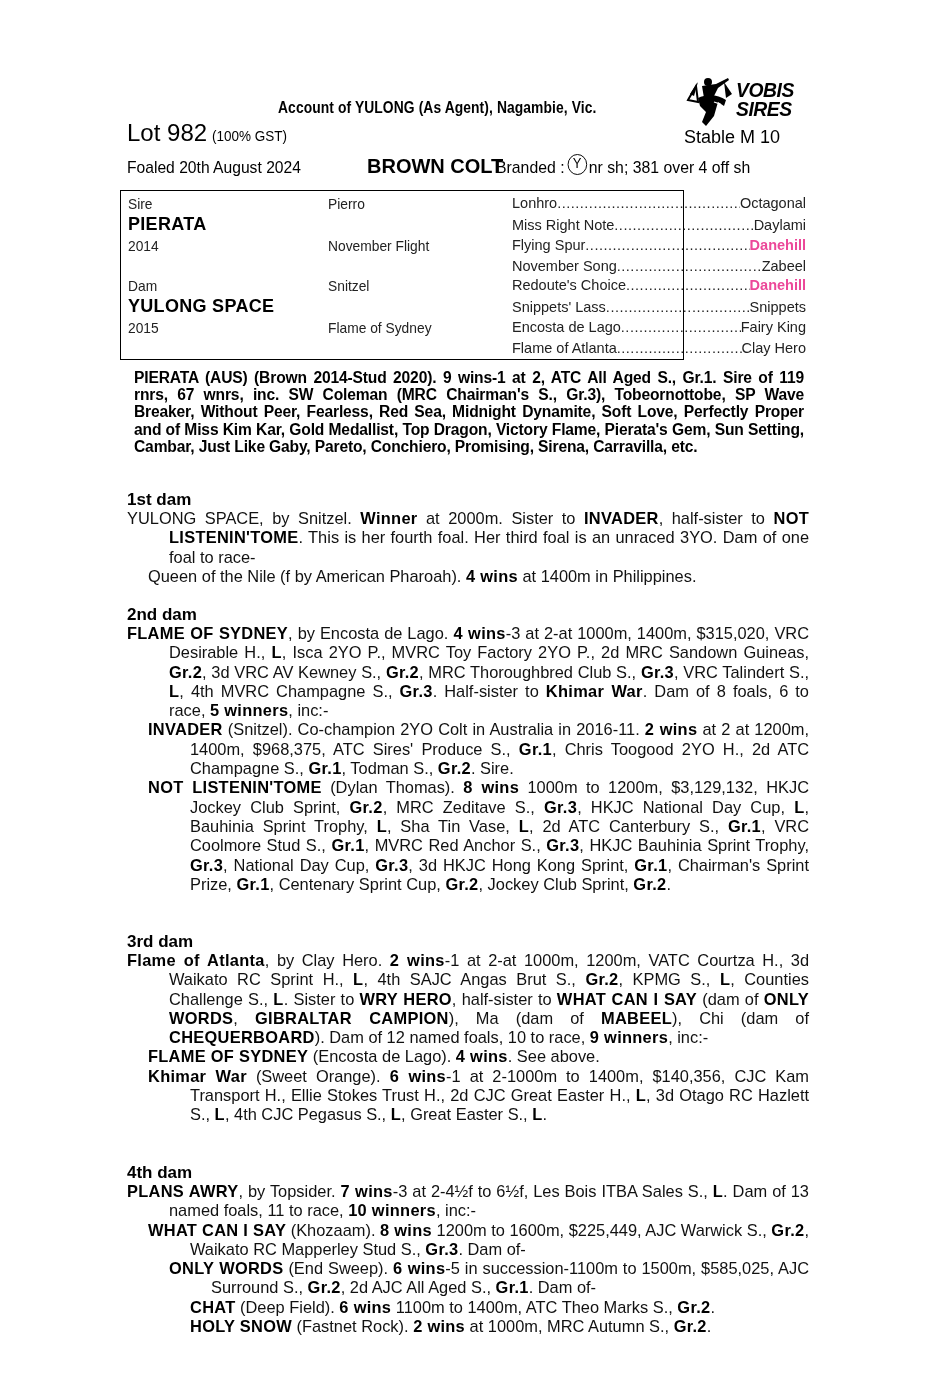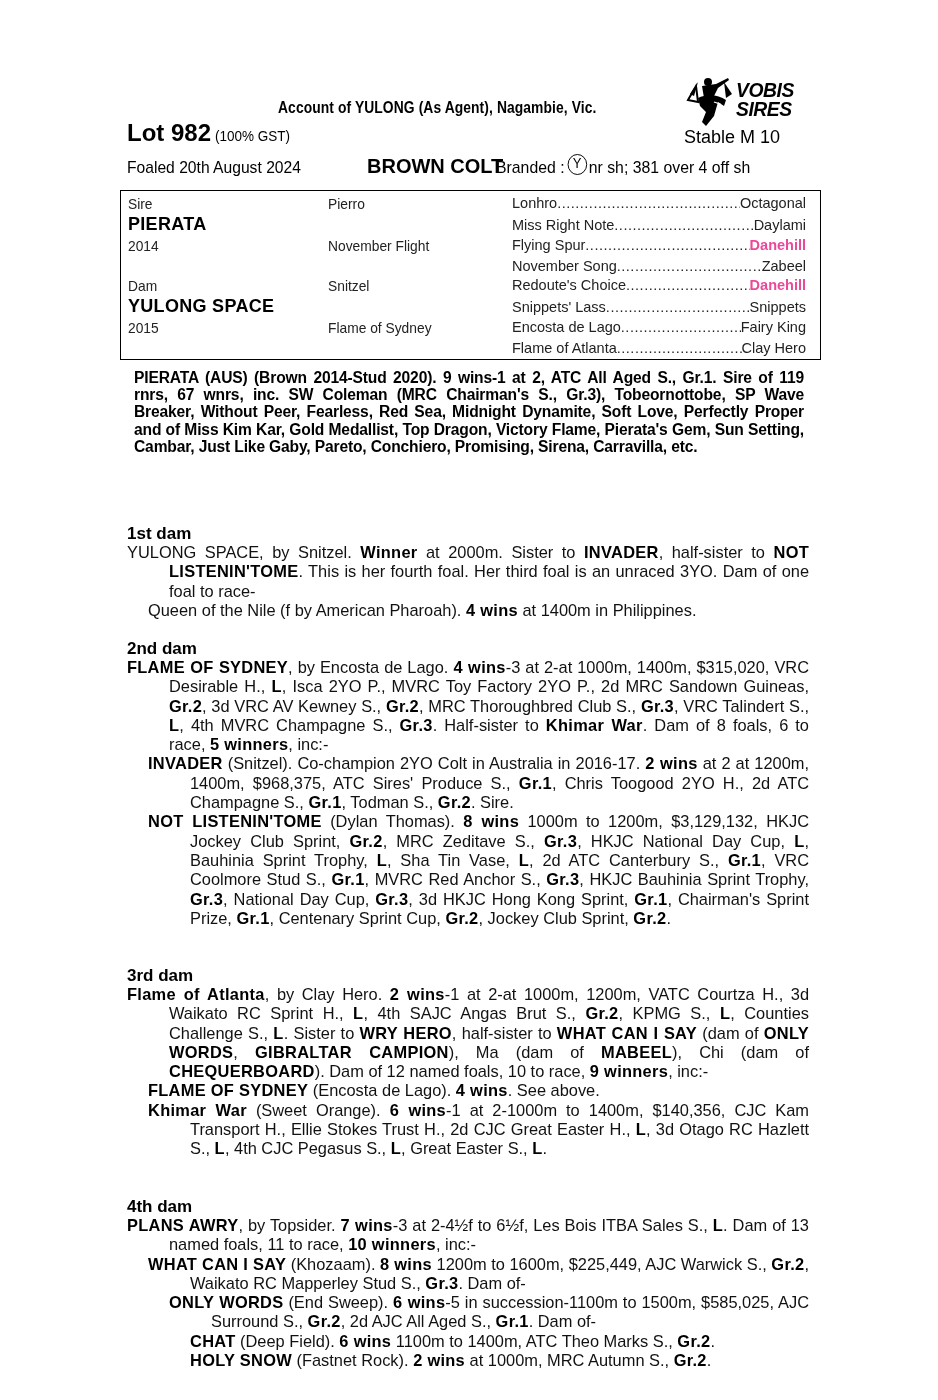--- a/index.html
+++ b/index.html
@@ -2,41 +2,41 @@
 <html><head>
 <meta charset="utf-8">
 <style>
   html, body { margin: 0; padding: 0; background: #ffffff; }
   body { width: 938px; height: 1400px; position: relative; color: #000; font-family: "Liberation Sans", sans-serif; overflow: hidden; }
   .abs { position: absolute; }
   .account { left: 278px; top: 98px; font-size: 16.5px; font-weight: bold; transform: scaleX(0.84); transform-origin: left top; white-space: nowrap; letter-spacing: 0.1px; }
   .logo { left: 684px; top: 60px; width: 136px; height: 56px; margin-top: 12px; }
   .logo-text { position: absolute; left: 52px; top: 8px; font-weight: bold; font-style: italic; font-size: 21px; line-height: 19px; letter-spacing: -0.5px; transform: scaleX(0.92); transform-origin: left top; }
   .lot-line { left: 127px; top: 119px; white-space: nowrap; }
-  .lot { font-weight: bold; font-size: 24px; }
+  .lot { font-weight: normal; font-size: 24px; }
   .gst { font-size: 15px; transform: scaleX(0.9); display: inline-block; transform-origin: left; }
   .colt { left: 367px; top: 120px; font-weight: bold; font-size: 20px; white-space: nowrap; margin-top: 35px; }
   .stable { left: 684px; top: 127px; font-weight: normal; font-size: 18px; white-space: nowrap; }
   .foaled { left: 127px; top: 158px; font-size: 17px; transform: scaleX(0.92); transform-origin: left top; white-space: nowrap; }
   .branded { left: 496px; top: 150px; font-size: 17px; white-space: nowrap; transform: scaleX(0.93); transform-origin: left top; display: flex; align-items: flex-end; height: 28px; }
   .brand-mark { display: inline-block; width: 21px; height: 21px; border: 1.5px solid #000; border-radius: 50%; margin: 0 2px 3px 3px; position: relative; box-sizing: border-box; }
   .brand-mark span { position: absolute; left: 0; right: 0; top: -1px; text-align: center; font-size: 14px; line-height: 18px; }
 
-  .pedigree { left: 120px; top: 190px; width: 701px; height: 170px; border: 1.5px solid #000; box-sizing: border-box; }
+  .pedigree { left: 120px; top: 190px; width: 564px; height: 170px; border: 1.5px solid #000; box-sizing: border-box; }
   .ped-cell { position: absolute; font-size: 15px; white-space: nowrap; transform: scaleX(0.92); transform-origin: left top; color: #222; }
   .ped-bold { position: absolute; font-size: 18px; font-weight: bold; white-space: nowrap; letter-spacing: 0.3px; text-align: right; }
   .ped-row { position: absolute; left: 391px; width: 294px; display: flex; font-size: 14.5px; white-space: nowrap; line-height: 18px; color: #222; }
   .ped-row .n { flex: 0 0 auto; }
   .ped-row .dots { flex: 1 1 auto; overflow: hidden; letter-spacing: 0.5px; }
   .ped-row .dots::before { content: "........................................................................................................"; }
   .ped-row .r { flex: 0 0 auto; }
   .ped-row .r.b { font-weight: bold; color: #ec4899; }
 
   .sire-para { left: 134px; top: 369px; width: 670px; font-size: 15.6px; font-weight: bold; line-height: 17.2px; text-align: justify; letter-spacing: -0.15px; }
-  .sec { left: 127px; width: 682px; margin-top: 34px; }
+  .sec { left: 127px; width: 682px; }
   .sec h3 { margin: 0; font-size: 17px; font-weight: bold; line-height: 19px; }
   .p { font-size: 16.4px; line-height: 19.3px; text-align: justify; text-align-last: left; color: #111; }
   .p b { font-weight: bold; color: #000; letter-spacing: 0.3px; }
   .i0 { padding-left: 42px; text-indent: -42px; }
   .i1 { padding-left: 63px; text-indent: -42px; }
   .i2 { padding-left: 84px; text-indent: -42px; }
   .i3 { padding-left: 105px; text-indent: -42px; }
 </style>
 </head>
 <body>
@@ -137,21 +137,21 @@
   <div>
       <div class="p i0"><span>YULONG SPACE, by Snitzel. </span><b>Winner</b><span> at 2000m. Sister to </span><b>INVADER</b><span>, half-sister to </span><b>NOT LISTENIN'TOME</b><span>. This is her fourth foal. Her third foal is an unraced 3YO. Dam of one foal to race-</span></div>
       <div class="p i1"><span>Queen of the Nile (f by American Pharoah). </span><b>4 wins</b><span> at 1400m in Philippines.</span></div>
     </div>
 </div>
 
 <div class="abs sec" style="top:605px">
   <h3>2nd dam</h3>
   <div>
       <div class="p i0"><b>FLAME OF SYDNEY</b><span>, by Encosta de Lago. </span><b>4 wins</b><span>-3 at 2-at 1000m, 1400m, $315,020, VRC Desirable H., </span><b>L</b><span>, Isca 2YO P., MVRC Toy Factory 2YO P., 2d MRC Sandown Guineas, </span><b>Gr.2</b><span>, 3d VRC AV Kewney S., </span><b>Gr.2</b><span>, MRC Thoroughbred Club S., </span><b>Gr.3</b><span>, VRC Talindert S., </span><b>L</b><span>, 4th MVRC Champagne S., </span><b>Gr.3</b><span>. Half-sister to </span><b>Khimar War</b><span>. Dam of 8 foals, 6 to race, </span><b>5 winners</b><span>, inc:-</span></div>
-      <div class="p i1"><b>INVADER</b><span> (Snitzel). Co-champion 2YO Colt in Australia in 2016-17. </span><b>2 wins</b><span> at 2 at 1200m, 1400m, $968,375, ATC Sires' Produce S., </span><b>Gr.1</b><span>, Chris Toogood 2YO H., 2d ATC Champagne S., </span><b>Gr.1</b><span>, Todman S., </span><b>Gr.2</b><span>. Sire.</span></div>
+      <div class="p i1"><b>INVADER</b><span> (Snitzel). Co-champion 2YO Colt in Australia in 2016-11. </span><b>2 wins</b><span> at 2 at 1200m, 1400m, $968,375, ATC Sires' Produce S., </span><b>Gr.1</b><span>, Chris Toogood 2YO H., 2d ATC Champagne S., </span><b>Gr.1</b><span>, Todman S., </span><b>Gr.2</b><span>. Sire.</span></div>
       <div class="p i1"><b>NOT LISTENIN'TOME</b><span> (Dylan Thomas). </span><b>8 wins</b><span> 1000m to 1200m, $3,129,132, HKJC Jockey Club Sprint, </span><b>Gr.2</b><span>, MRC Zeditave S., </span><b>Gr.3</b><span>, HKJC National Day Cup, </span><b>L</b><span>, Bauhinia Sprint Trophy, </span><b>L</b><span>, Sha Tin Vase, </span><b>L</b><span>, 2d ATC Canterbury S., </span><b>Gr.1</b><span>, VRC Coolmore Stud S., </span><b>Gr.1</b><span>, MVRC Red Anchor S., </span><b>Gr.3</b><span>, HKJC Bauhinia Sprint Trophy, </span><b>Gr.3</b><span>, National Day Cup, </span><b>Gr.3</b><span>, 3d HKJC Hong Kong Sprint, </span><b>Gr.1</b><span>, Chairman's Sprint Prize, </span><b>Gr.1</b><span>, Centenary Sprint Cup, </span><b>Gr.2</b><span>, Jockey Club Sprint, </span><b>Gr.2</b><span>.</span></div>
     </div>
 </div>
 
 <div class="abs sec" style="top:932px">
   <h3>3rd dam</h3>
   <div>
       <div class="p i0"><b>Flame of Atlanta</b><span>, by Clay Hero. </span><b>2 wins</b><span>-1 at 2-at 1000m, 1200m, VATC Courtza H., 3d Waikato RC Sprint H., </span><b>L</b><span>, 4th SAJC Angas Brut S., </span><b>Gr.2</b><span>, KPMG S., </span><b>L</b><span>, Counties Challenge S., </span><b>L</b><span>. Sister to </span><b>WRY HERO</b><span>, half-sister to </span><b>WHAT CAN I SAY</b><span> (dam of </span><b>ONLY WORDS</b><span>, </span><b>GIBRALTAR CAMPION</b><span>), Ma (dam of </span><b>MABEEL</b><span>), Chi (dam of </span><b>CHEQUERBOARD</b><span>). Dam of 12 named foals, 10 to race, </span><b>9 winners</b><span>, inc:-</span></div>
       <div class="p i1"><b>FLAME OF SYDNEY</b><span> (Encosta de Lago). </span><b>4 wins</b><span>. See above.</span></div>
       <div class="p i1"><b>Khimar War</b><span> (Sweet Orange). </span><b>6 wins</b><span>-1 at 2-1000m to 1400m, $140,356, CJC Kam Transport H., Ellie Stokes Trust H., 2d CJC Great Easter H., </span><b>L</b><span>, 3d Otago RC Hazlett S., </span><b>L</b><span>, 4th CJC Pegasus S., </span><b>L</b><span>, Great Easter S., </span><b>L</b><span>.</span></div>

